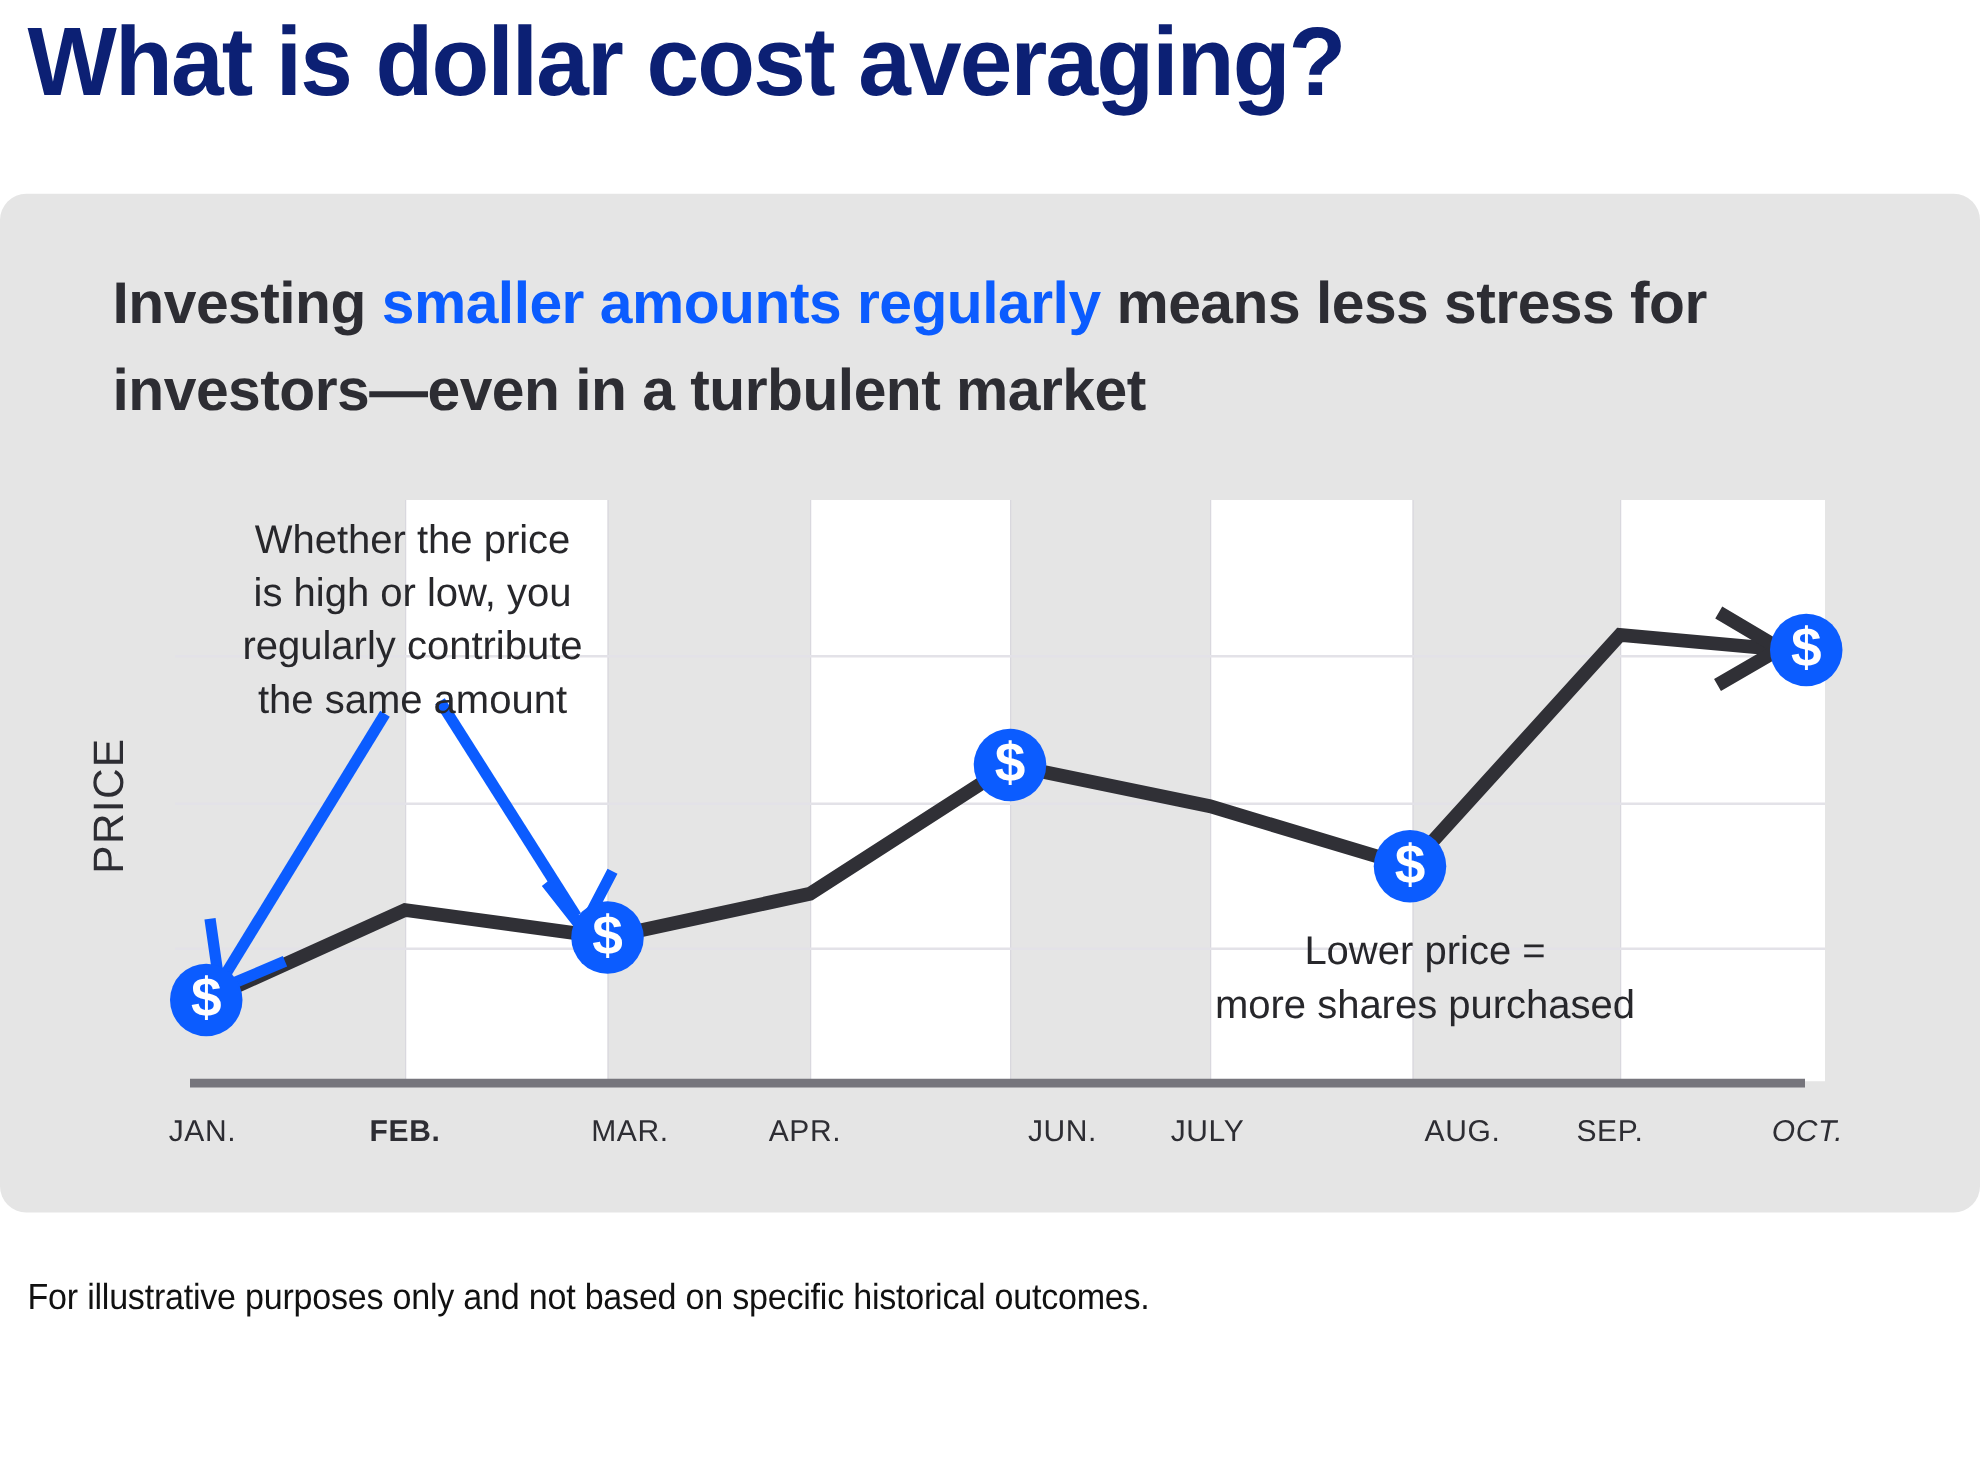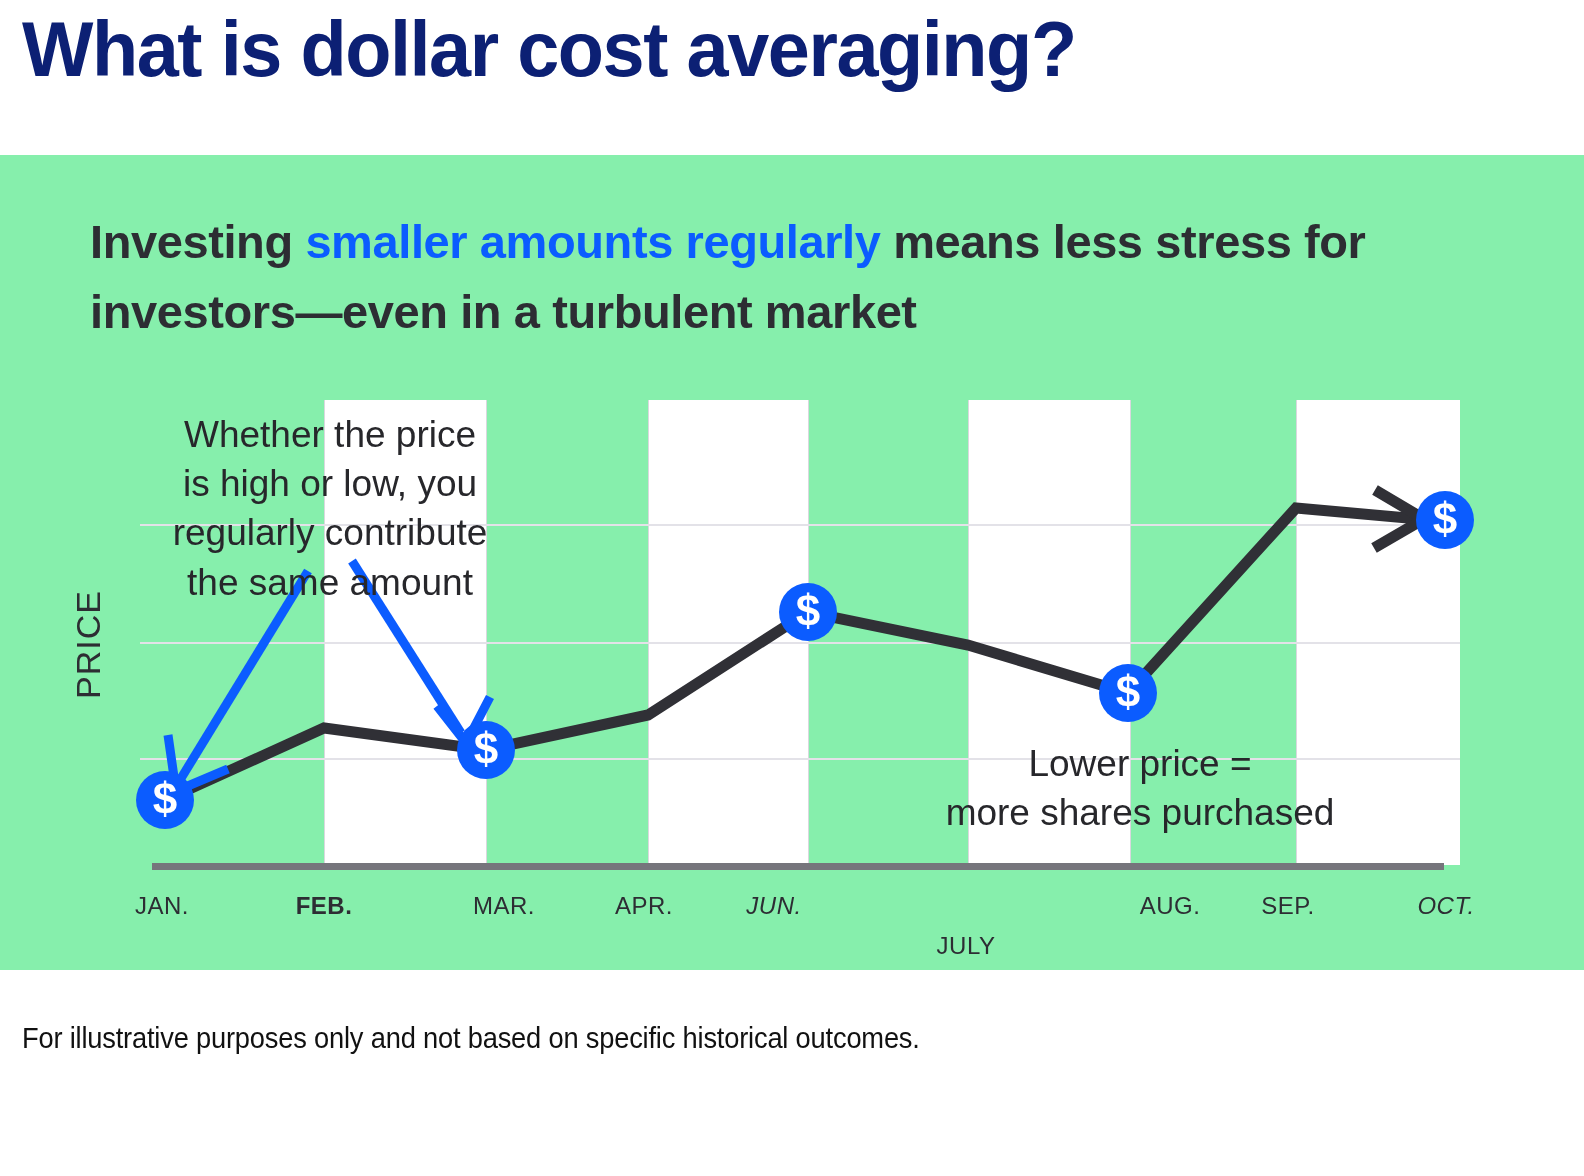--- a/index.html
+++ b/index.html
@@ -29,21 +29,22 @@
     transform-origin: left top;
   }
 
   
   #panel {
     position: absolute;
     left: 0;
     top: 155px;
     width: 1584px;
     height: 815px;
-    background: #86efac;
+    background: #e5e5e5;
+    border-radius: 21px;
   }
 
   
   #subtitle {
     position: absolute;
     left: 90px;
     top: 52px;
     width: 1400px;
     font-size: 47px;
     font-weight: bold;
@@ -106,21 +107,21 @@
     top: 737px;
     width: 180px;
     text-align: center;
     font-size: 24px;
     letter-spacing: 0.5px;
     color: #2D2D33;
   }
 
   .annot {
     position: absolute;
-    font-size: 37px;
+    font-size: 32px;
     line-height: 1.33;
     color: #27272B;
     text-align: center;
     white-space: pre-line;
   }
   #annot-contribute { left: 160px; top: 255px; width: 340px; }
   #annot-higher { left: 594px; top: 333px; width: 400px; }
   #annot-lower { left: 940px; top: 572px; width: 400px; margin-top: 12px; }
 
   #lines-svg {
@@ -212,22 +213,22 @@
 more shares purchased</div>
 
     <div id="axis-line"></div>
 
     <div id="price-label">PRICE</div>
 
     <div class="month" style="left:72px;">JAN.</div>
     <div class="month" style="left:234px;font-weight:bold;">FEB.</div>
     <div class="month" style="left:414px;">MAR.</div>
     <div class="month" style="left:554px;">APR.</div>
-    <div class="month" style="left:684px;font-style:italic;">JUN.</div>
-    <div class="month" style="left:876px;margin-top:40px;">JULY</div>
+    <div class="month" style="left:760px;">JUN.</div>
+    <div class="month" style="left:876px;">JULY</div>
     <div class="month" style="left:1080px;">AUG.</div>
     <div class="month" style="left:1198px;">SEP.</div>
     <div class="month" style="left:1356px;font-style:italic;">OCT.</div>
 
   </div>
 </div>
 
 <div id="footnote">For illustrative purposes only and not based on specific historical outcomes.</div>
 
 </body></html>

